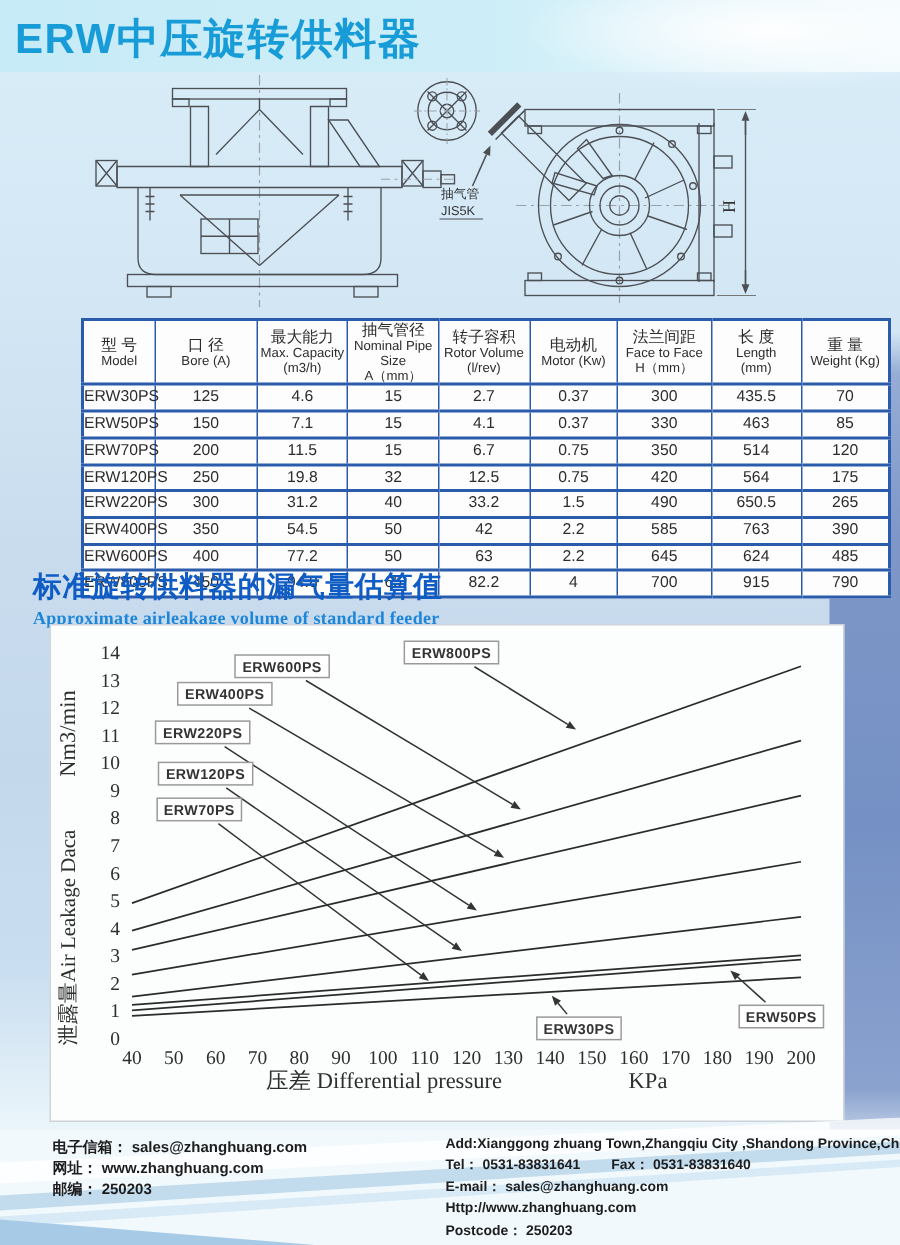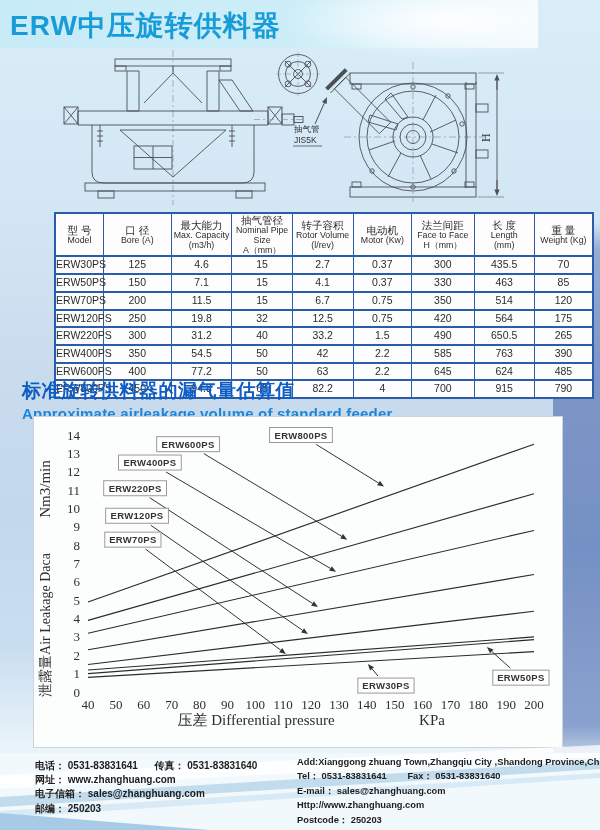--- a/index.html
+++ b/index.html
@@ -1,39 +1,39 @@
 <!DOCTYPE html>
 <html><head>
 <meta charset="utf-8">
 <style>
   html,body{margin:0;padding:0;}
   .page{position:relative;width:600px;height:830px;overflow:hidden;
     font-family:"Liberation Sans",sans-serif;
     background:linear-gradient(180deg,#d9eef9 0%,#d3e6f4 25%,#c9dcee 45%,#c4d8ec 62%,#c9def0 78%,#e9f4fa 90%,#f5fafd 100%);}
-  .header{position:absolute;left:0;top:0;width:538px;height:48px;
+  .header{position:absolute;left:0;top:0;width:600px;height:48px;
     background:linear-gradient(90deg,#c7ebf7 0%,#cdeef8 55%,#e2f4fb 78%,#f2fafd 100%);}
   .cloud{position:absolute;right:0;top:0;width:250px;height:58px;
     background:radial-gradient(ellipse at 65% 35%,rgba(255,255,255,.95),rgba(255,255,255,0) 72%);}
   .title{margin:0;padding:7px 0 0 10px;font-size:28px;font-weight:bold;color:#189cd8;letter-spacing:1px;}
   .right-strip{position:absolute;left:553px;top:222px;width:47px;height:548px;
     background:linear-gradient(180deg,rgba(139,163,207,0) 0%,rgba(139,163,207,.85) 5%,#7e97c8 25%,#7590c4 60%,#8aa2ce 92%,rgba(170,190,220,.25) 100%);}
   .drawing{position:absolute;text-align:center;}
   .drawing svg{display:block;}
   .dwg-stroke{stroke:#4c4f54;fill:none;stroke-width:.9;}
   .table-wrap{position:absolute;left:18px;top:212px;width:540px;}
   #spec-table{border-collapse:collapse;width:100%;table-layout:fixed;background:#fdfdfd;border:2px solid #2b5cab;margin-left:36px;}
   #spec-table th,#spec-table td{border-left:1px solid #2b5cab;border-right:1px solid #2b5cab;
     border-top:2px solid #2b5cab;border-bottom:2px solid #2b5cab;padding:0;text-align:center;color:#2c2c2c;}
   #spec-table th{height:38px;font-weight:normal;vertical-align:middle;}
   .hcn{font-size:10.5px;line-height:12px;}
   .hen{font-size:8.8px;line-height:9.8px;}
   #spec-table td{font-size:10.5px;height:15.7px;line-height:15.7px;}
   .section-title{position:absolute;left:22px;top:378px;}
   .section-title .cn{font-size:19px;font-weight:bold;color:#0f5cc4;letter-spacing:.5px;}
-  .section-title .en{font-size:15px;font-weight:bold;color:#1e86d8;margin-top:1px;letter-spacing:.2px;}
+  .section-title .en{font-size:12px;font-weight:bold;color:#1e86d8;margin-top:1px;letter-spacing:.2px;font-family:Liberation Serif, serif;}
   #chart-panel{position:absolute;left:33px;top:416px;width:530px;height:332px;
     background:#fcfdfd;border:1px solid rgba(150,160,172,.45);box-sizing:border-box;}
   .footer-col{position:absolute;font-weight:bold;color:#1d1d1d;}
   #footer-left{left:35px;top:759px;}
   #footer-right{left:297px;top:755px;}
   .fl{font-size:10px;line-height:14.2px;white-space:pre;}
   #footer-right .fl{font-size:9.3px;line-height:14.4px;}
   .waves{position:absolute;left:0;top:745px;width:600px;height:85px;}
 </style>
 </head>
@@ -398,23 +398,22 @@
 
   <svg class="waves" viewBox="0 0 600 85">
     <rect x="0" y="8" width="600" height="77" fill="#f2f9fd"></rect>
     <polygon points="0,30 600,0 600,12 0,44" fill="#ffffff" opacity=".75"></polygon>
     <polygon points="0,52 600,16 600,24 0,62" fill="#bcd8ec" opacity=".9"></polygon>
     <polygon points="0,66 600,28 600,33 0,73" fill="#d8eaf6"></polygon>
     <polygon points="0,85 0,68 210,85" fill="#a7cbe6"></polygon>
   </svg>
 
   <div id="footer-left" class="footer-col">
-      <div class="fl">电话： 0531-83831641      传真： 0531-83831640</div>
+      <div class="fl">电子信箱： sales@zhanghuang.com</div>
       <div class="fl">网址： www.zhanghuang.com</div>
-      <div class="fl">电子信箱： sales@zhanghuang.com</div>
       <div class="fl">邮编： 250203</div>
     </div>
   <div id="footer-right" class="footer-col">
       <div class="fl">Add:Xianggong zhuang Town,Zhangqiu City ,Shandong Province,China</div>
       <div class="fl">Tel： 0531-83831641        Fax： 0531-83831640</div>
       <div class="fl">E-mail： sales@zhanghuang.com</div>
       <div class="fl">Http://www.zhanghuang.com</div>
       <div class="fl">Postcode： 250203</div>
     </div>
 

